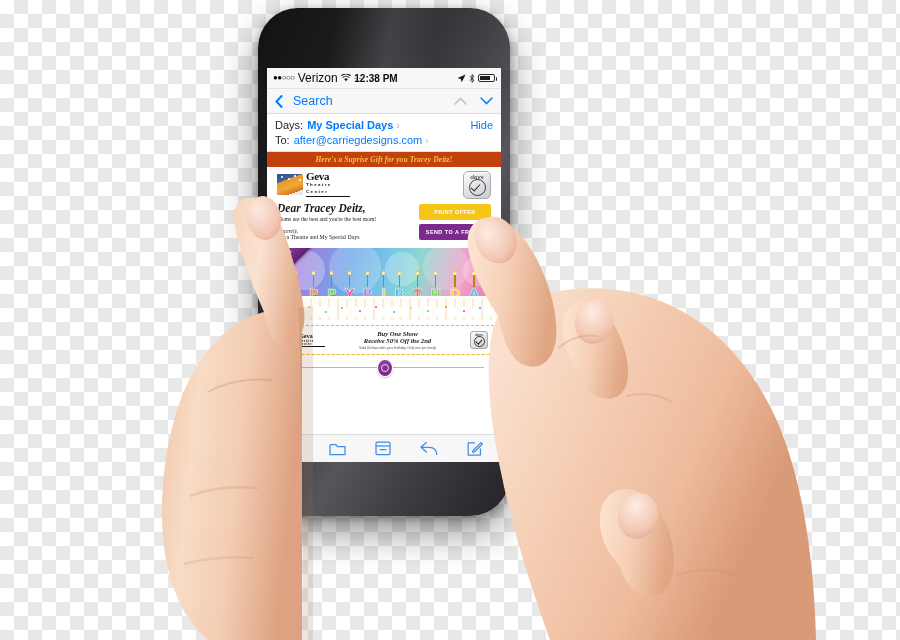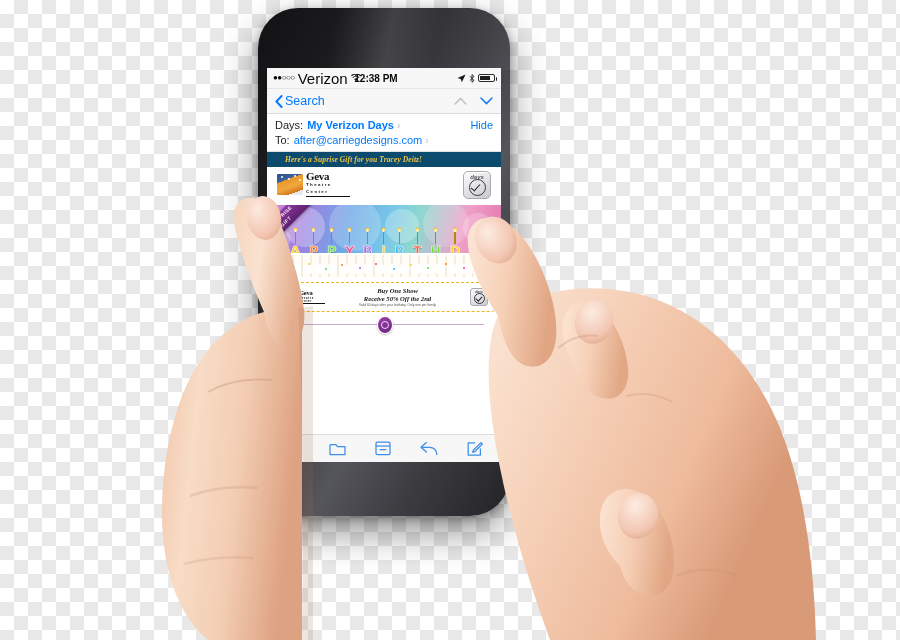--- a/index.html
+++ b/index.html
@@ -39,51 +39,51 @@
   }
 
   
   .statusbar{
     height:20px;background:#f7f7f7;display:flex;align-items:center;
     padding:0 6px;font-size:10px;color:#0a0a0a;position:relative;
     border-bottom:1px solid #e4e4e4;
   }
   .sb-left{display:flex;align-items:center;gap:3px;}
   .dots{letter-spacing:-.5px;font-size:8px;line-height:1;}
-  .carrier{font-size:15px;font-weight:400;}
+  .carrier{font-size:12px;font-weight:400;}
   .sb-time{position:absolute;left:0;right:16px;text-align:center;font-size:10px;font-weight:700;}
   .sb-right{margin-left:auto;display:flex;align-items:center;gap:3px;position:relative;z-index:2;}
   .battery{
     width:17px;height:8px;border:1px solid #2a2a2a;border-radius:2px;position:relative;
     padding:1px;box-sizing:border-box;
   }
   .battery i{display:block;height:100%;width:78%;background:#1d1d1d;}
   .battery:after{content:"";position:absolute;right:-3px;top:2px;width:1.5px;height:4px;background:#2a2a2a;border-radius:0 1px 1px 0;}
 
   
   .navbar{
     height:24px;background:#f7f7f7;display:flex;align-items:center;
     padding:0 8px;border-bottom:1px solid #dcdcdc;
   }
-  .back{display:flex;align-items:center;gap:2px;color:#007aff;font-size:12.5px;cursor:pointer;}
+  .back{display:flex;align-items:center;gap:10px;color:#007aff;font-size:12.5px;cursor:pointer;}
   .nav-chevs{margin-left:auto;display:flex;align-items:center;gap:13px;}
 
   
   .addr{background:#fff;padding:4px 8px 3px;border-bottom:1px solid #e0e0e0;}
   .addr-row{display:flex;align-items:baseline;font-size:11px;line-height:15px;}
   .addr-lbl{color:#222;margin-right:4px;}
   .addr-val{color:#007aff;font-weight:700;}
   .addr-val.thin{font-weight:400;}
   .disc{color:#b8b8bd;font-size:10px;margin-left:3px;}
   .hide{margin-left:auto;color:#007aff;font-size:11px;cursor:pointer;}
 
   
   .mailbody{background:#fff;height:287px;overflow:hidden;position:relative;}
   .banner{
-    background:#0c4a6e;color:#f4c542;
+    background:#c2410c;color:#f4c542;text-align:center;
     font-family:"Liberation Serif",serif;font-style:italic;font-weight:700;
     font-size:7.5px;padding:3px 18px;letter-spacing:.1px;
   }
   .card{background:#fff;margin:0 5px;padding:4px 5px 3px;}
 
   .toprow{display:flex;align-items:flex-start;}
   .geva{display:flex;align-items:center;gap:3px;}
   .geva-pic{
     width:26px;height:21px;border-radius:1px;
     background:linear-gradient(160deg,#2d4f86 0%,#3f63a0 30%,#e8962c 30%,#f0a83c 58%,#d4771c 82%,#e8e8ee 82%);
@@ -272,21 +272,21 @@
           </svg>
           <svg width="13" height="8" viewBox="0 0 13 8">
             <path d="M1 1 L6.5 6.6 L12 1" stroke="#1a7ef5" stroke-width="1.5" fill="none" stroke-linecap="round" stroke-linejoin="round"></path>
           </svg>
         </div>
       </div>
 
       <div class="addr">
         <div class="addr-row">
           <span class="addr-lbl">Days:</span>
-          <span class="addr-val">My Verizon Days</span>
+          <span class="addr-val">My Special Days</span>
           <span class="disc">›</span>
           <span class="hide">Hide</span>
         </div>
         <div class="addr-row">
           <span class="addr-lbl">To:</span>
           <span class="addr-val thin">after@carriegdesigns.com</span>
           <span class="disc">›</span>
         </div>
       </div>
 
@@ -304,20 +304,32 @@
                 <div class="geva-sub">Center</div>
                 <div class="geva-rule"></div>
               </div>
             </div>
             <div class="daysbadge">
               <div class="dtext">days</div>
               <div class="ring"></div>
             </div>
           </div>
 
+          <div class="midrow">
+            <div class="lettercol">
+              <div class="dear">Dear Tracey Deitz,</div>
+              <div class="moms">Moms are the best and you're the best mom!</div>
+              <div class="sincerely">Sincerely,</div>
+              <div class="signoff">Geva Theatre and My Special Days</div>
+            </div>
+            <div class="btncol">
+              <div class="btn btn-print">PRINT OFFER</div>
+              <div class="btn btn-send">SEND TO A FRIEND</div>
+            </div>
+          </div>
         </div>
 
         <div class="hero">
           <div class="bokeh" style="left:18px;top:2px;width:40px;height:40px;background:rgba(255,255,255,.28)"></div>
           <div class="bokeh" style="left:62px;top:-6px;width:52px;height:52px;background:rgba(255,255,255,.2)"></div>
           <div class="bokeh" style="left:118px;top:4px;width:34px;height:34px;background:rgba(255,255,255,.25)"></div>
           <div class="bokeh" style="left:156px;top:-4px;width:46px;height:46px;background:rgba(255,255,255,.18)"></div>
           <div class="bokeh" style="left:196px;top:8px;width:30px;height:30px;background:rgba(255,255,255,.22)"></div>
           <div class="bokeh" style="left:4px;top:24px;width:20px;height:20px;background:rgba(255,255,255,.22)"></div>
 

